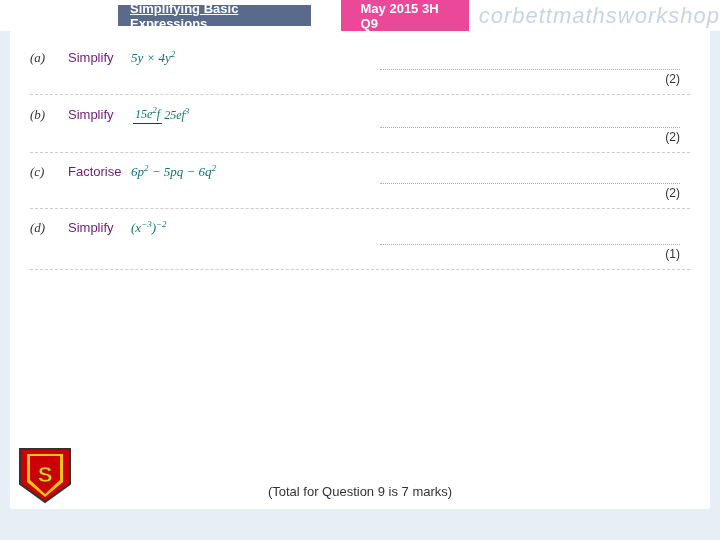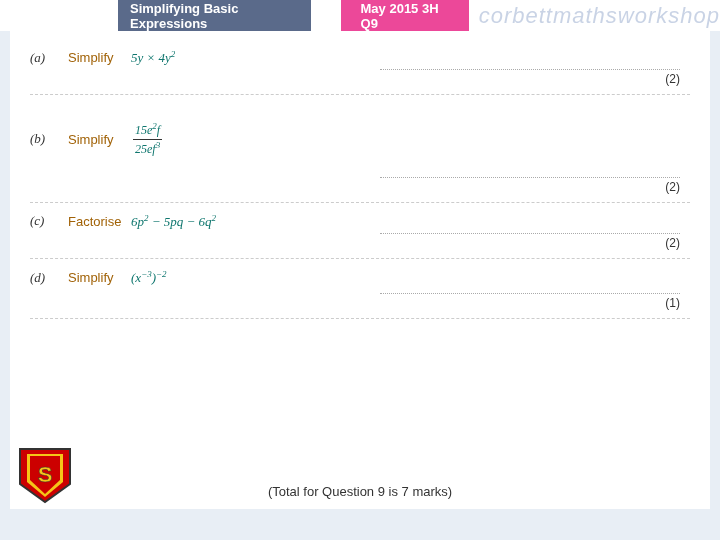--- a/index.html
+++ b/index.html
@@ -18,24 +18,25 @@
       align-items: center;
       height: 31px;
       background: #fff;
     }
     .header-title-box {
       background: #5a6a8a;
       color: #fff;
       font-size: 13px;
       font-weight: bold;
       padding: 4px 12px;
-      height: 31px;
+      height: 21px;
       display: flex;
       align-items: center;
       margin-left: 118px;
+      text-decoration: underline;
     }
     .header-exam {
       background: #ec4899;
       color: #fff;
       font-size: 13px;
       font-weight: bold;
       padding: 4px 20px;
       height: 38px;
       display: flex;
       align-items: center;
@@ -66,21 +67,21 @@
     }
 
     .part-label {
       font-size: 13px;
       color: #333;
       min-width: 30px;
     }
 
     .part-verb {
       font-size: 13px;
-      color: #a16207;
+      color: #701a75;
       min-width: 55px;
     }
 
     .part-expr {
       font-size: 13px;
       color: #0f766e;
     }
 
     
     .answer-area {
@@ -99,25 +100,25 @@
     }
 
     .marks {
       font-size: 12px;
       color: #333;
     }
 
     
     .frac {
       display: inline-flex;
-      flex-direction: column;
+      flex-direction: row;
       align-items: center;
       vertical-align: middle;
       font-size: 12px;
-      margin: 16px 2px;
+      margin: 0 2px;
     }
     .frac .num {
       border-bottom: 1px solid #333;
       padding: 0 2px;
       line-height: 1.3;
     }
     .frac .den {
       padding: 0 2px;
       line-height: 1.3;
     }

